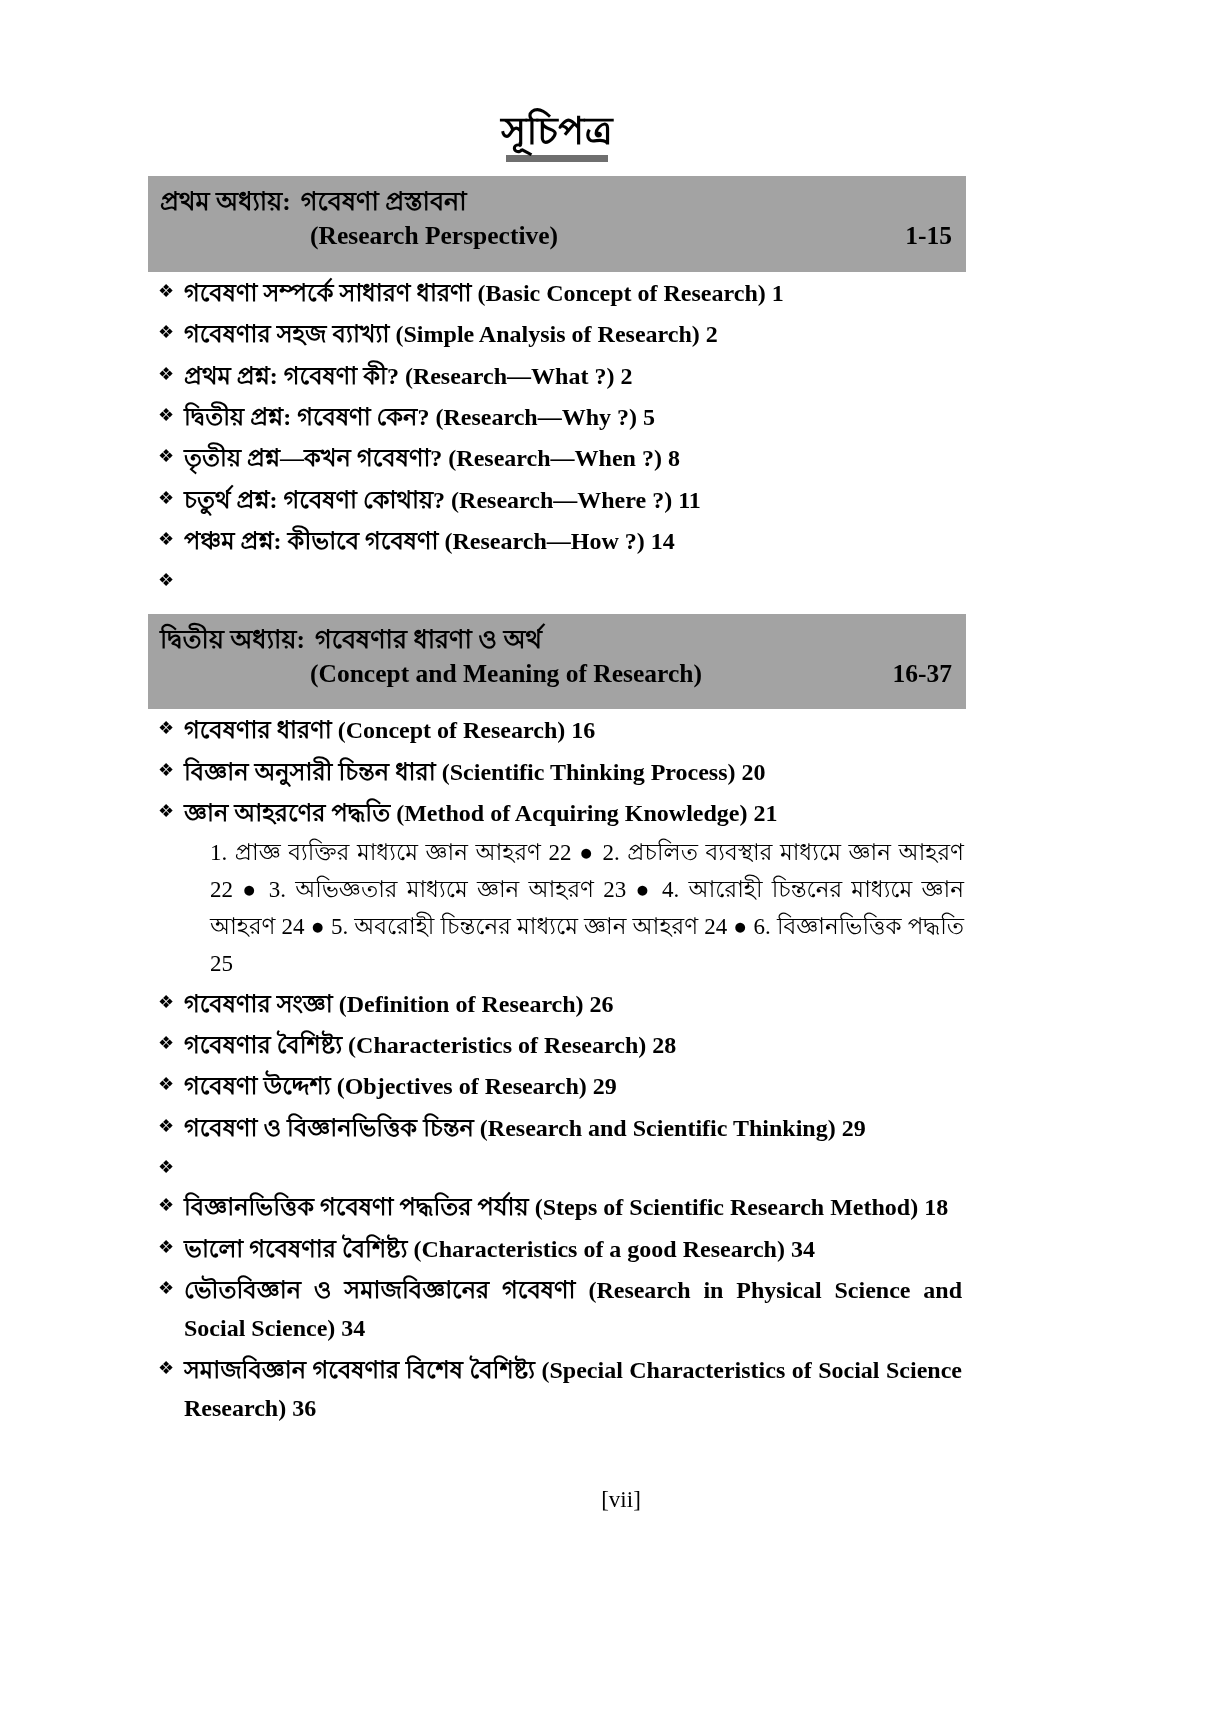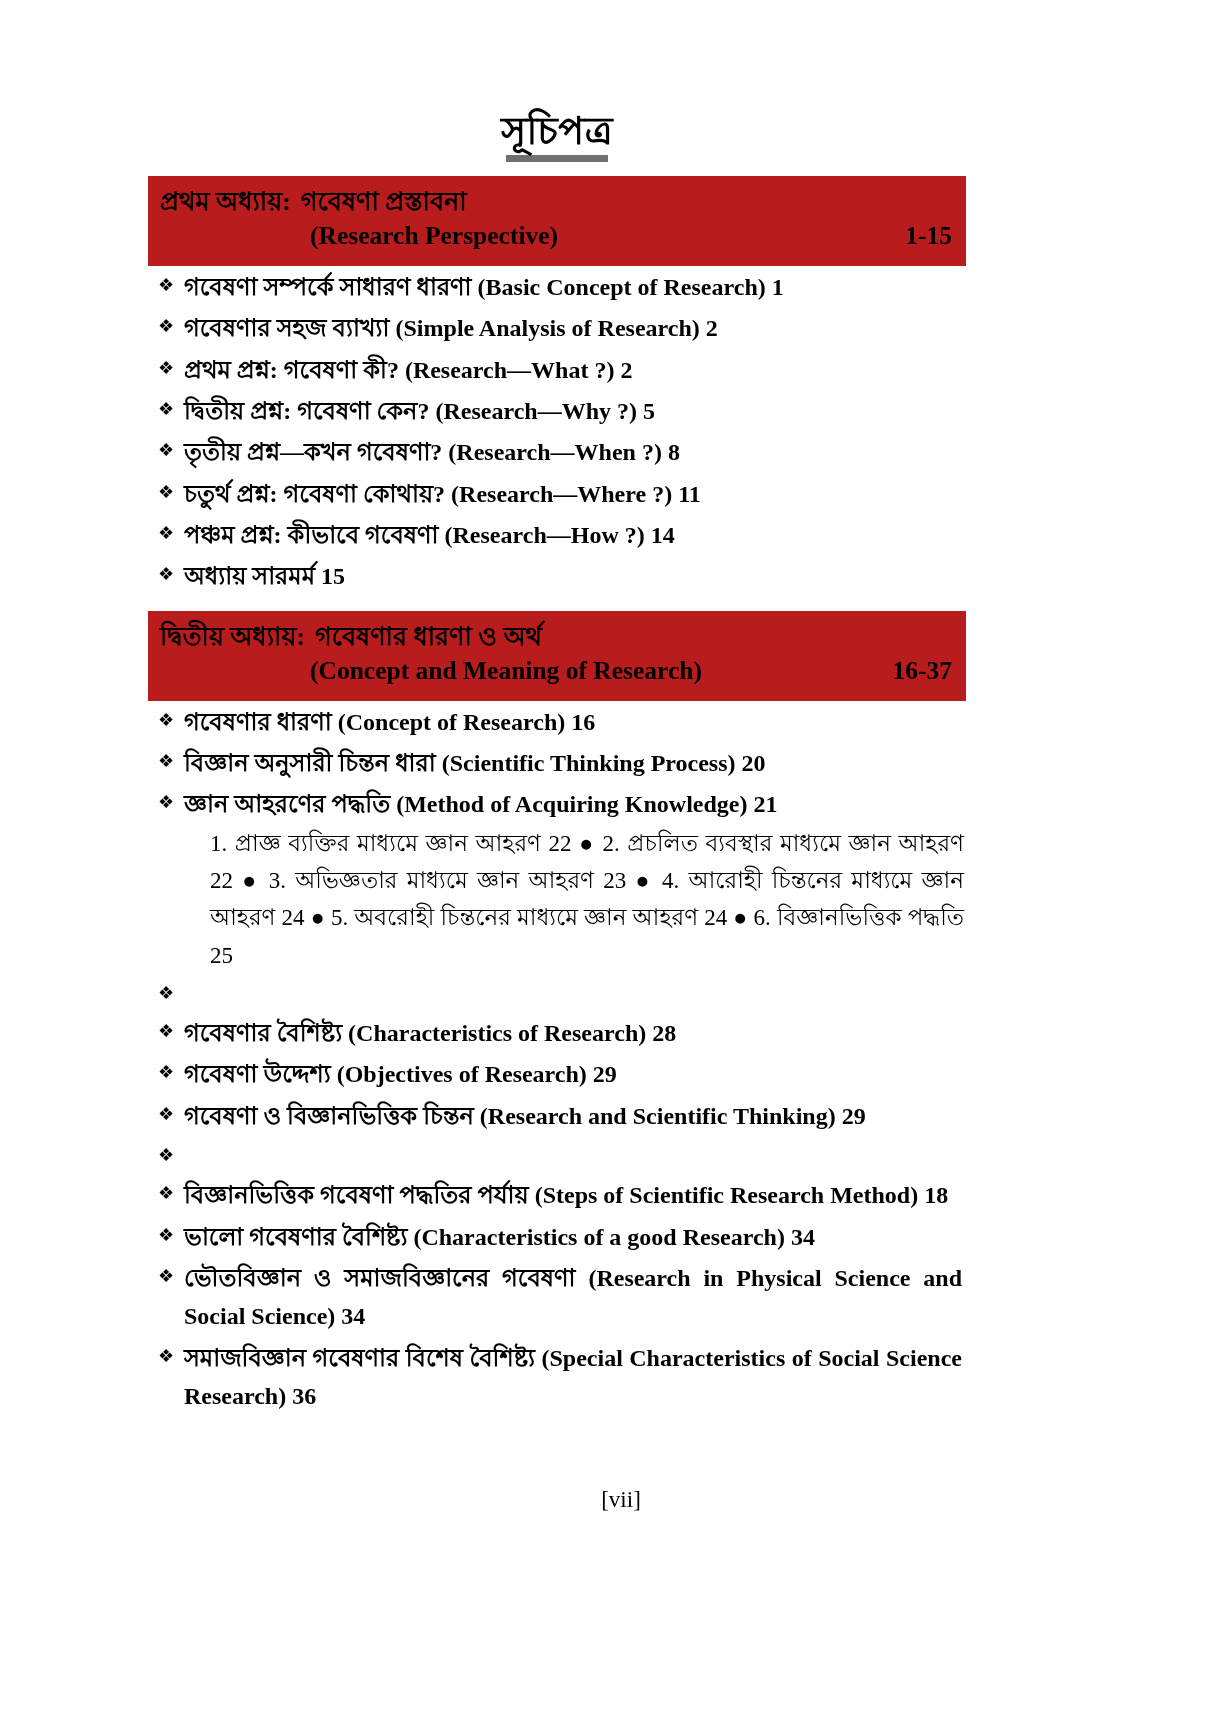--- a/index.html
+++ b/index.html
@@ -42,22 +42,22 @@
   }
   .title-rule {
     width: 102px;
     height: 7px;
     background: #6f6f6f;
     margin: 3px auto 0 auto;
   }
 
   
   .chapter-band {
-    background: #b91c1c;
-    padding: 9px 14px 12px 12px;
+    background: #a3a3a3;
+    padding: 9px 14px 18px 12px;
     box-sizing: border-box;
     width: 818px;
   }
   .band-line1 {
     font-size: 25.5px;
     font-weight: bold;
     line-height: 1.35;
     white-space: nowrap;
   }
   .band-line1 .ch-label { margin-right: 10px; }
@@ -185,21 +185,20 @@
       <li class="entry">
         <span class="bullet">❖</span>
         <span class="etext">চতুর্থ প্রশ্ন: গবেষণা কোথায়? (Research—Where ?) 11</span>
       </li>
       <li class="entry">
         <span class="bullet">❖</span>
         <span class="etext">পঞ্চম প্রশ্ন: কীভাবে গবেষণা (Research—How ?) 14</span>
       </li>
       <li class="entry">
         <span class="bullet">❖</span>
-        <span class="etext">অধ্যায় সারমর্ম 15</span>
       </li>
     </ul>
 
     <div class="gap-before-band"></div>
 
     <div class="chapter-band">
       <div class="band-line1">
         <span class="ch-label">দ্বিতীয় অধ্যায়:</span><span class="ch-bn">গবেষণার ধারণা ও অর্থ</span>
       </div>
       <div class="band-line2 narrow">
@@ -220,20 +219,21 @@
       <li class="entry">
         <span class="bullet">❖</span>
         <span class="etext">জ্ঞান আহরণের পদ্ধতি (Method of Acquiring Knowledge) 21</span>
       </li>
       <li class="sub-wrap">
         <span class="sp-indent"></span>
         <span class="sp-body subpara">1. প্রাজ্ঞ ব্যক্তির মাধ্যমে জ্ঞান আহরণ 22 ● 2. প্রচলিত ব্যবস্থার মাধ্যমে জ্ঞান আহরণ 22 ● 3. অভিজ্ঞতার মাধ্যমে জ্ঞান আহরণ 23 ● 4. আরোহী চিন্তনের মাধ্যমে জ্ঞান আহরণ 24 ● 5. অবরোহী চিন্তনের মাধ্যমে জ্ঞান আহরণ 24 ● 6. বিজ্ঞানভিত্তিক পদ্ধতি 25</span>
       </li>
       <li class="entry">
         <span class="bullet">❖</span>
+        <span class="etext">গবেষণার সংজ্ঞা (Definition of Research) 26</span>
       </li>
       <li class="entry">
         <span class="bullet">❖</span>
         <span class="etext">গবেষণার বৈশিষ্ট্য (Characteristics of Research) 28</span>
       </li>
       <li class="entry">
         <span class="bullet">❖</span>
         <span class="etext">গবেষণা উদ্দেশ্য (Objectives of Research) 29</span>
       </li>
       <li class="entry justify">

